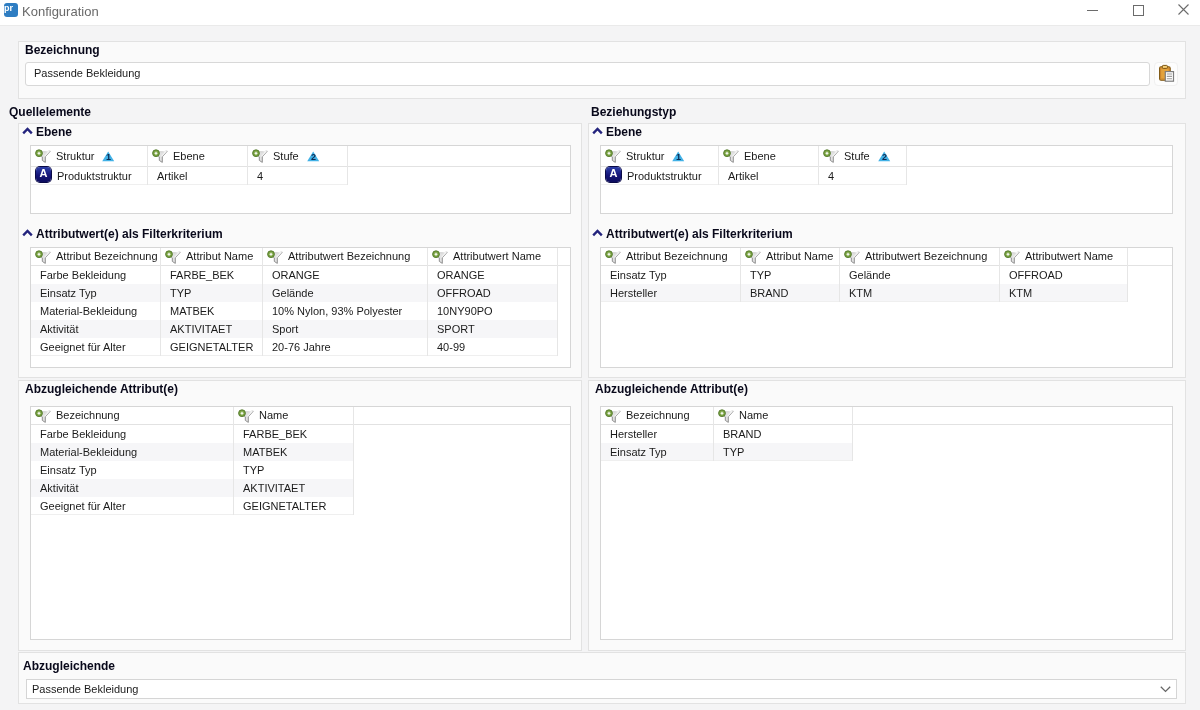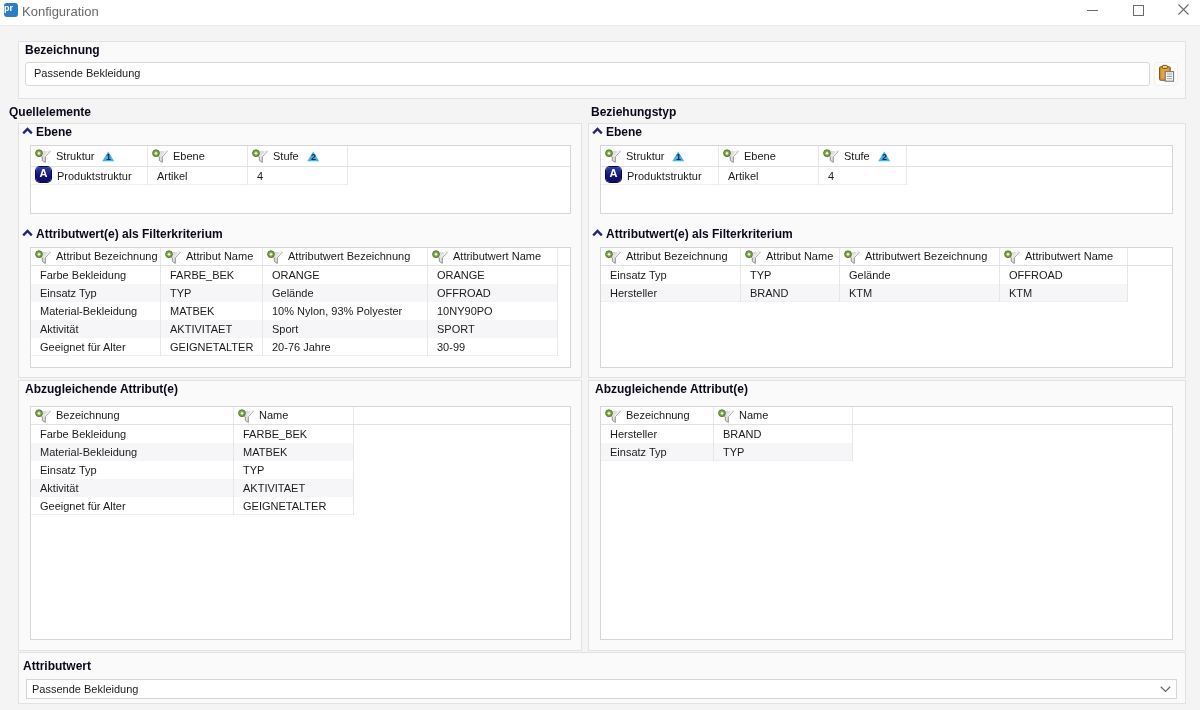--- a/index.html
+++ b/index.html
@@ -186,21 +186,21 @@
 <div class="t" style="left:170px;top:302px;line-height:18px">MATBEK</div>
 <div class="t" style="left:272px;top:302px;line-height:18px">10% Nylon, 93% Polyester</div>
 <div class="t" style="left:437px;top:302px;line-height:18px">10NY90PO</div>
 <div class="t" style="left:40px;top:320px;line-height:18px">Aktivität</div>
 <div class="t" style="left:170px;top:320px;line-height:18px">AKTIVITAET</div>
 <div class="t" style="left:272px;top:320px;line-height:18px">Sport</div>
 <div class="t" style="left:437px;top:320px;line-height:18px">SPORT</div>
 <div class="t" style="left:40px;top:338px;line-height:18px">Geeignet für Alter</div>
 <div class="t" style="left:170px;top:338px;line-height:18px">GEIGNETALTER</div>
 <div class="t" style="left:272px;top:338px;line-height:18px">20-76 Jahre</div>
-<div class="t" style="left:437px;top:338px;line-height:18px">30-99</div>
+<div class="t" style="left:437px;top:338px;line-height:18px">40-99</div>
 <div class="tbl" style="left:600px;top:247px;width:573px;height:121px"></div>
 <div class="zeb" style="left:601px;top:284px;width:526px;height:18px"></div>
 <div class="abs" style="left:601px;top:301px;width:526px;height:1px;background:#efefef"></div>
 <div class="hline" style="left:601px;top:265px;width:571px"></div>
 <div class="sep" style="left:740px;top:248px;height:54px"></div>
 <div class="sep" style="left:839px;top:248px;height:54px"></div>
 <div class="sep" style="left:999px;top:248px;height:54px"></div>
 <div class="sep" style="left:1127px;top:248px;height:54px"></div>
 <svg class="abs" style="left:604px;top:249px" width="18" height="17" viewBox="0 0 18 17">
 <path d="M3.8,4.6 L16.2,3.2 L11.3,8.8 L11.3,14.4 L8.3,12.4 L8.3,8.9 Z" fill="#e2e2e2" stroke="#909090" stroke-width="1"></path>
@@ -291,18 +291,18 @@
 <path d="M5.2,4.5 L15.0,3.4 L10.6,8.4" stroke="#f4f4f4" stroke-width="1.1" fill="none"></path>
 <circle cx="5.0" cy="5.2" r="3.4" fill="#7aa341" stroke="#50762a" stroke-width="0.9"></circle>
 <path d="M5.0,3.7 L5.0,6.7 M3.5,5.2 L6.5,5.2" stroke="#ffffff" stroke-width="1.1" fill="none"></path>
 </svg>
 <div class="h" style="left:739px;top:407px;line-height:17px">Name</div>
 <div class="t" style="left:610px;top:425px;line-height:18px">Hersteller</div>
 <div class="t" style="left:723px;top:425px;line-height:18px">BRAND</div>
 <div class="t" style="left:610px;top:443px;line-height:18px">Einsatz Typ</div>
 <div class="t" style="left:723px;top:443px;line-height:18px">TYP</div>
 <div class="box" style="left:18px;top:652px;width:1168px;height:52px"></div>
-<div class="lbl" style="left:23px;top:659px">Attributwert</div>
+<div class="lbl" style="left:23px;top:659px">Abzugleichende</div>
 <div class="abs" style="left:26px;top:679px;width:1151px;height:20px;background:#fff;border:1px solid #d5d5d5;box-sizing:border-box">
     <div style="margin:3px 0 0 5px;font-size:11px;color:#1b1b1b">Passende Bekleidung</div>
   </div>
 <svg class="abs" style="left:1160px;top:686px" width="11" height="7" viewBox="0 0 11 7">
     <path d="M0.8,0.8 L5.5,5.4 L10.2,0.8" stroke="#676767" stroke-width="1.3" fill="none"></path>
   </svg>
 </body></html>

